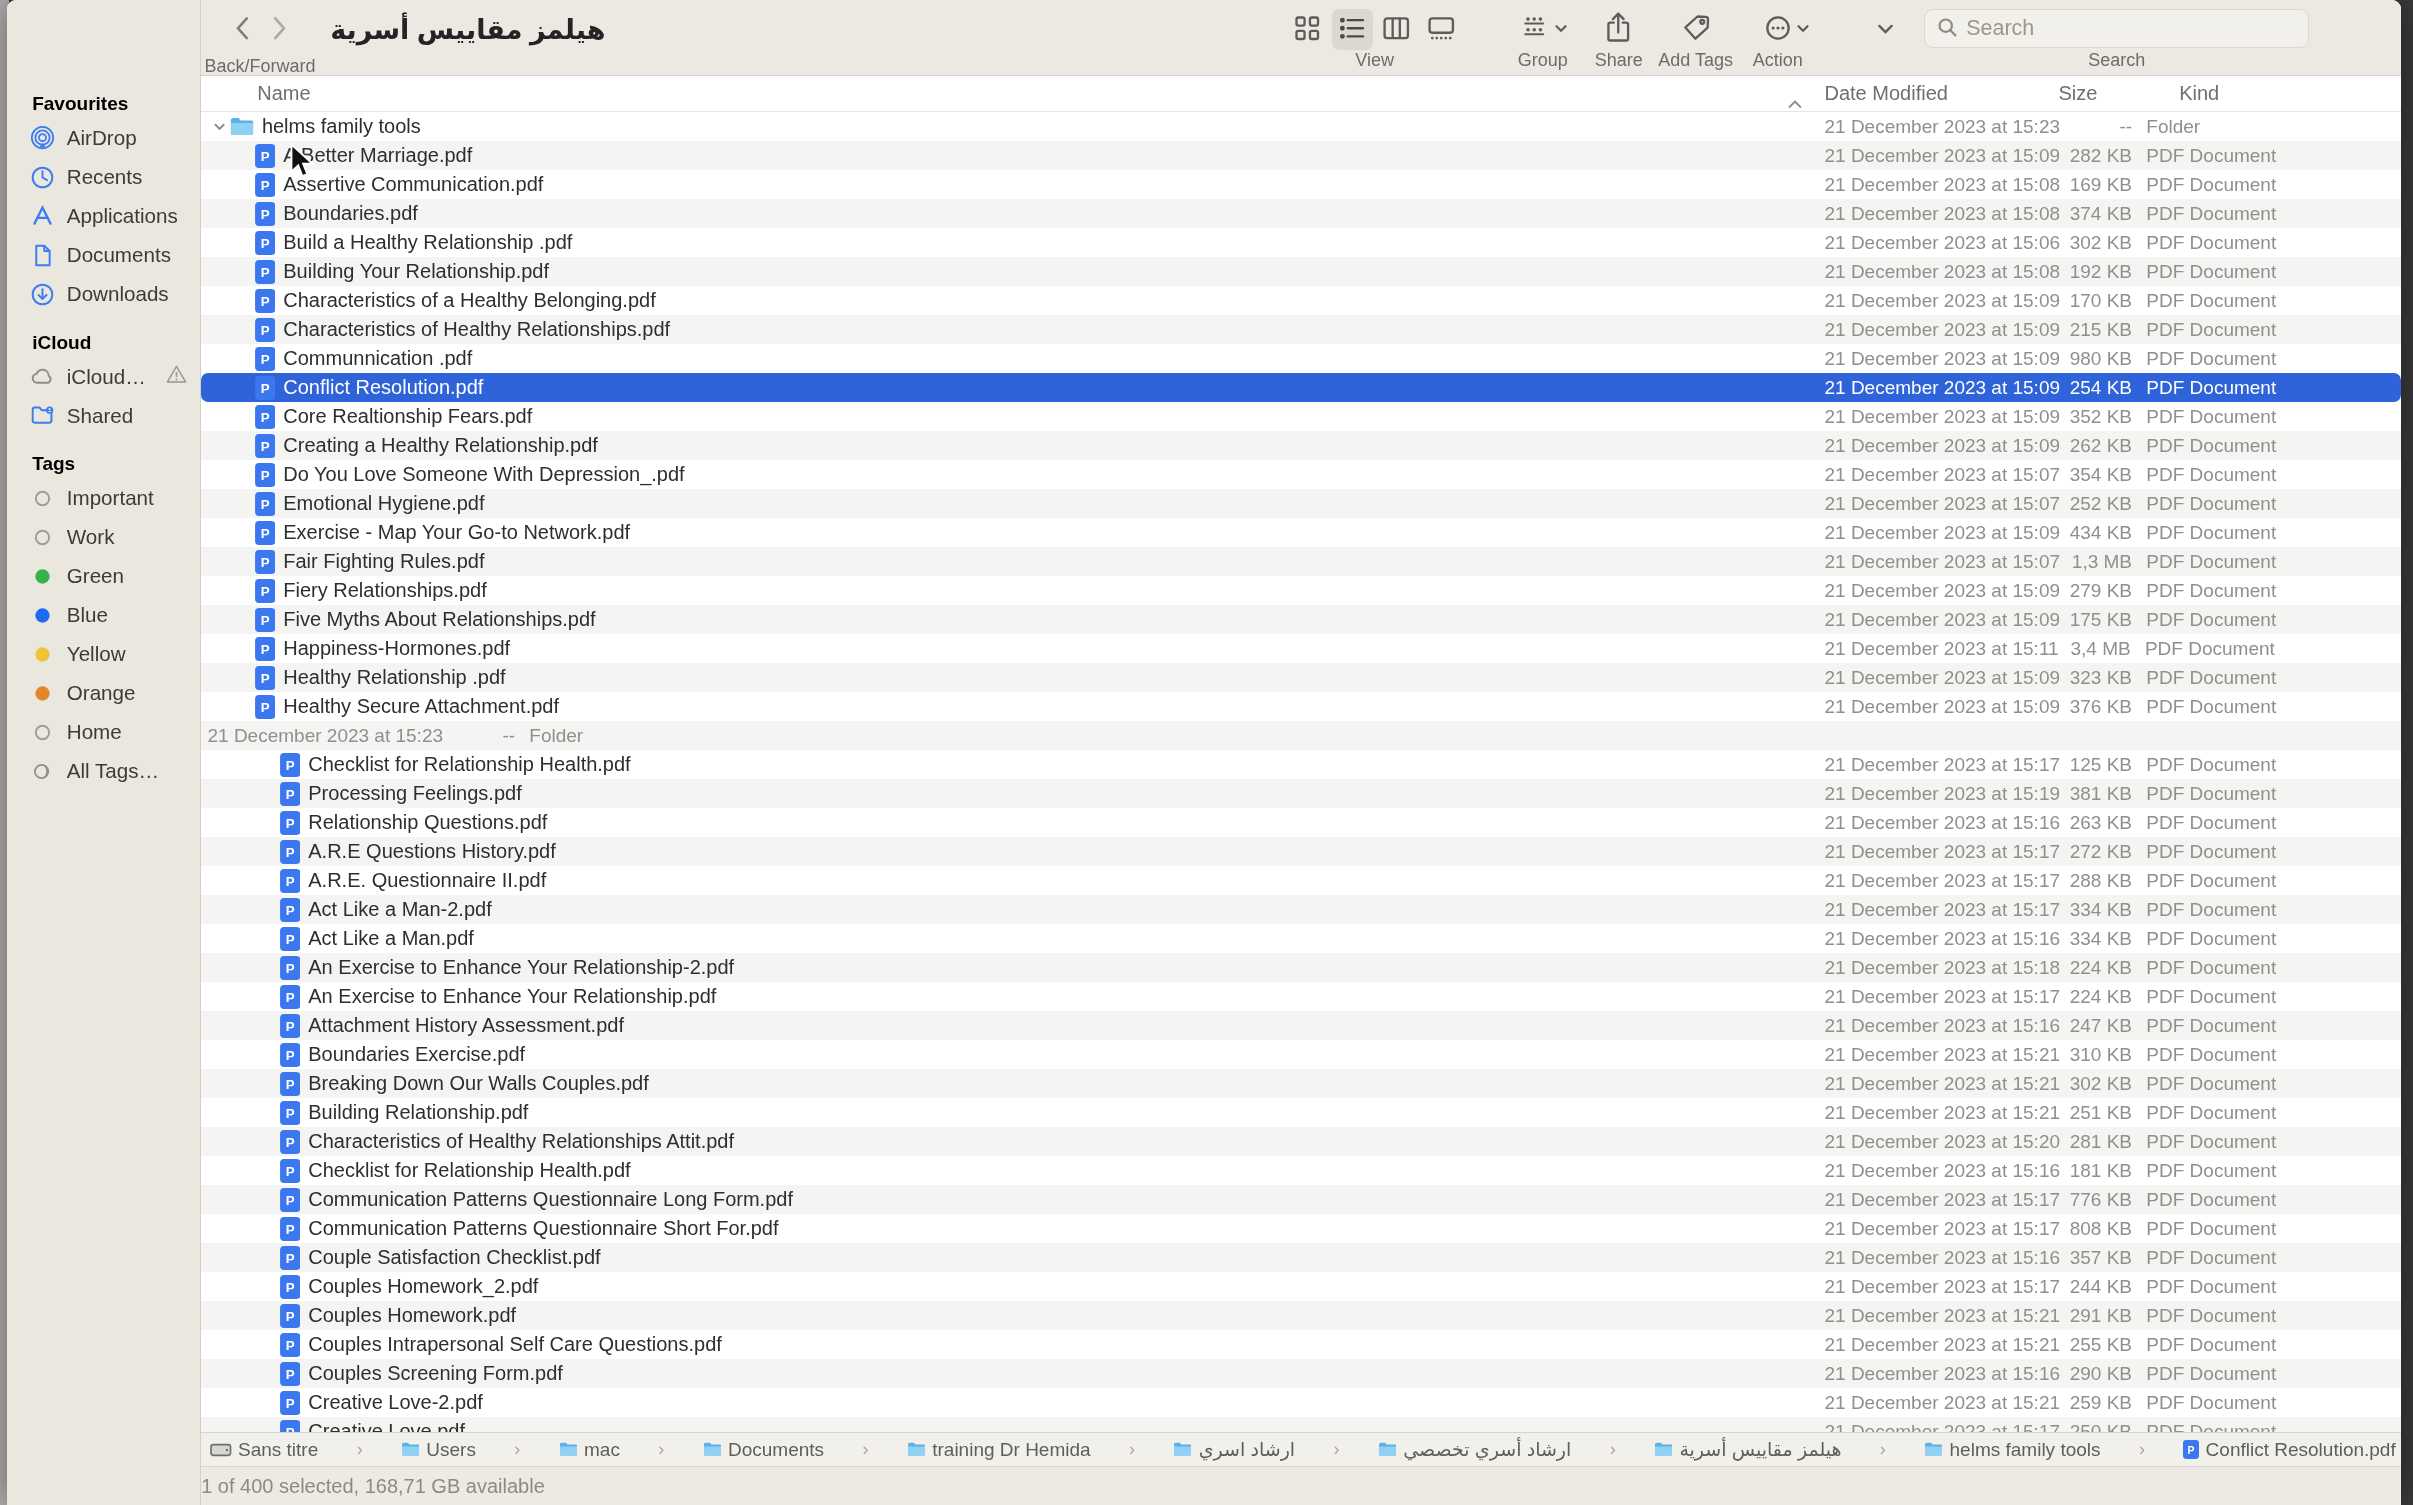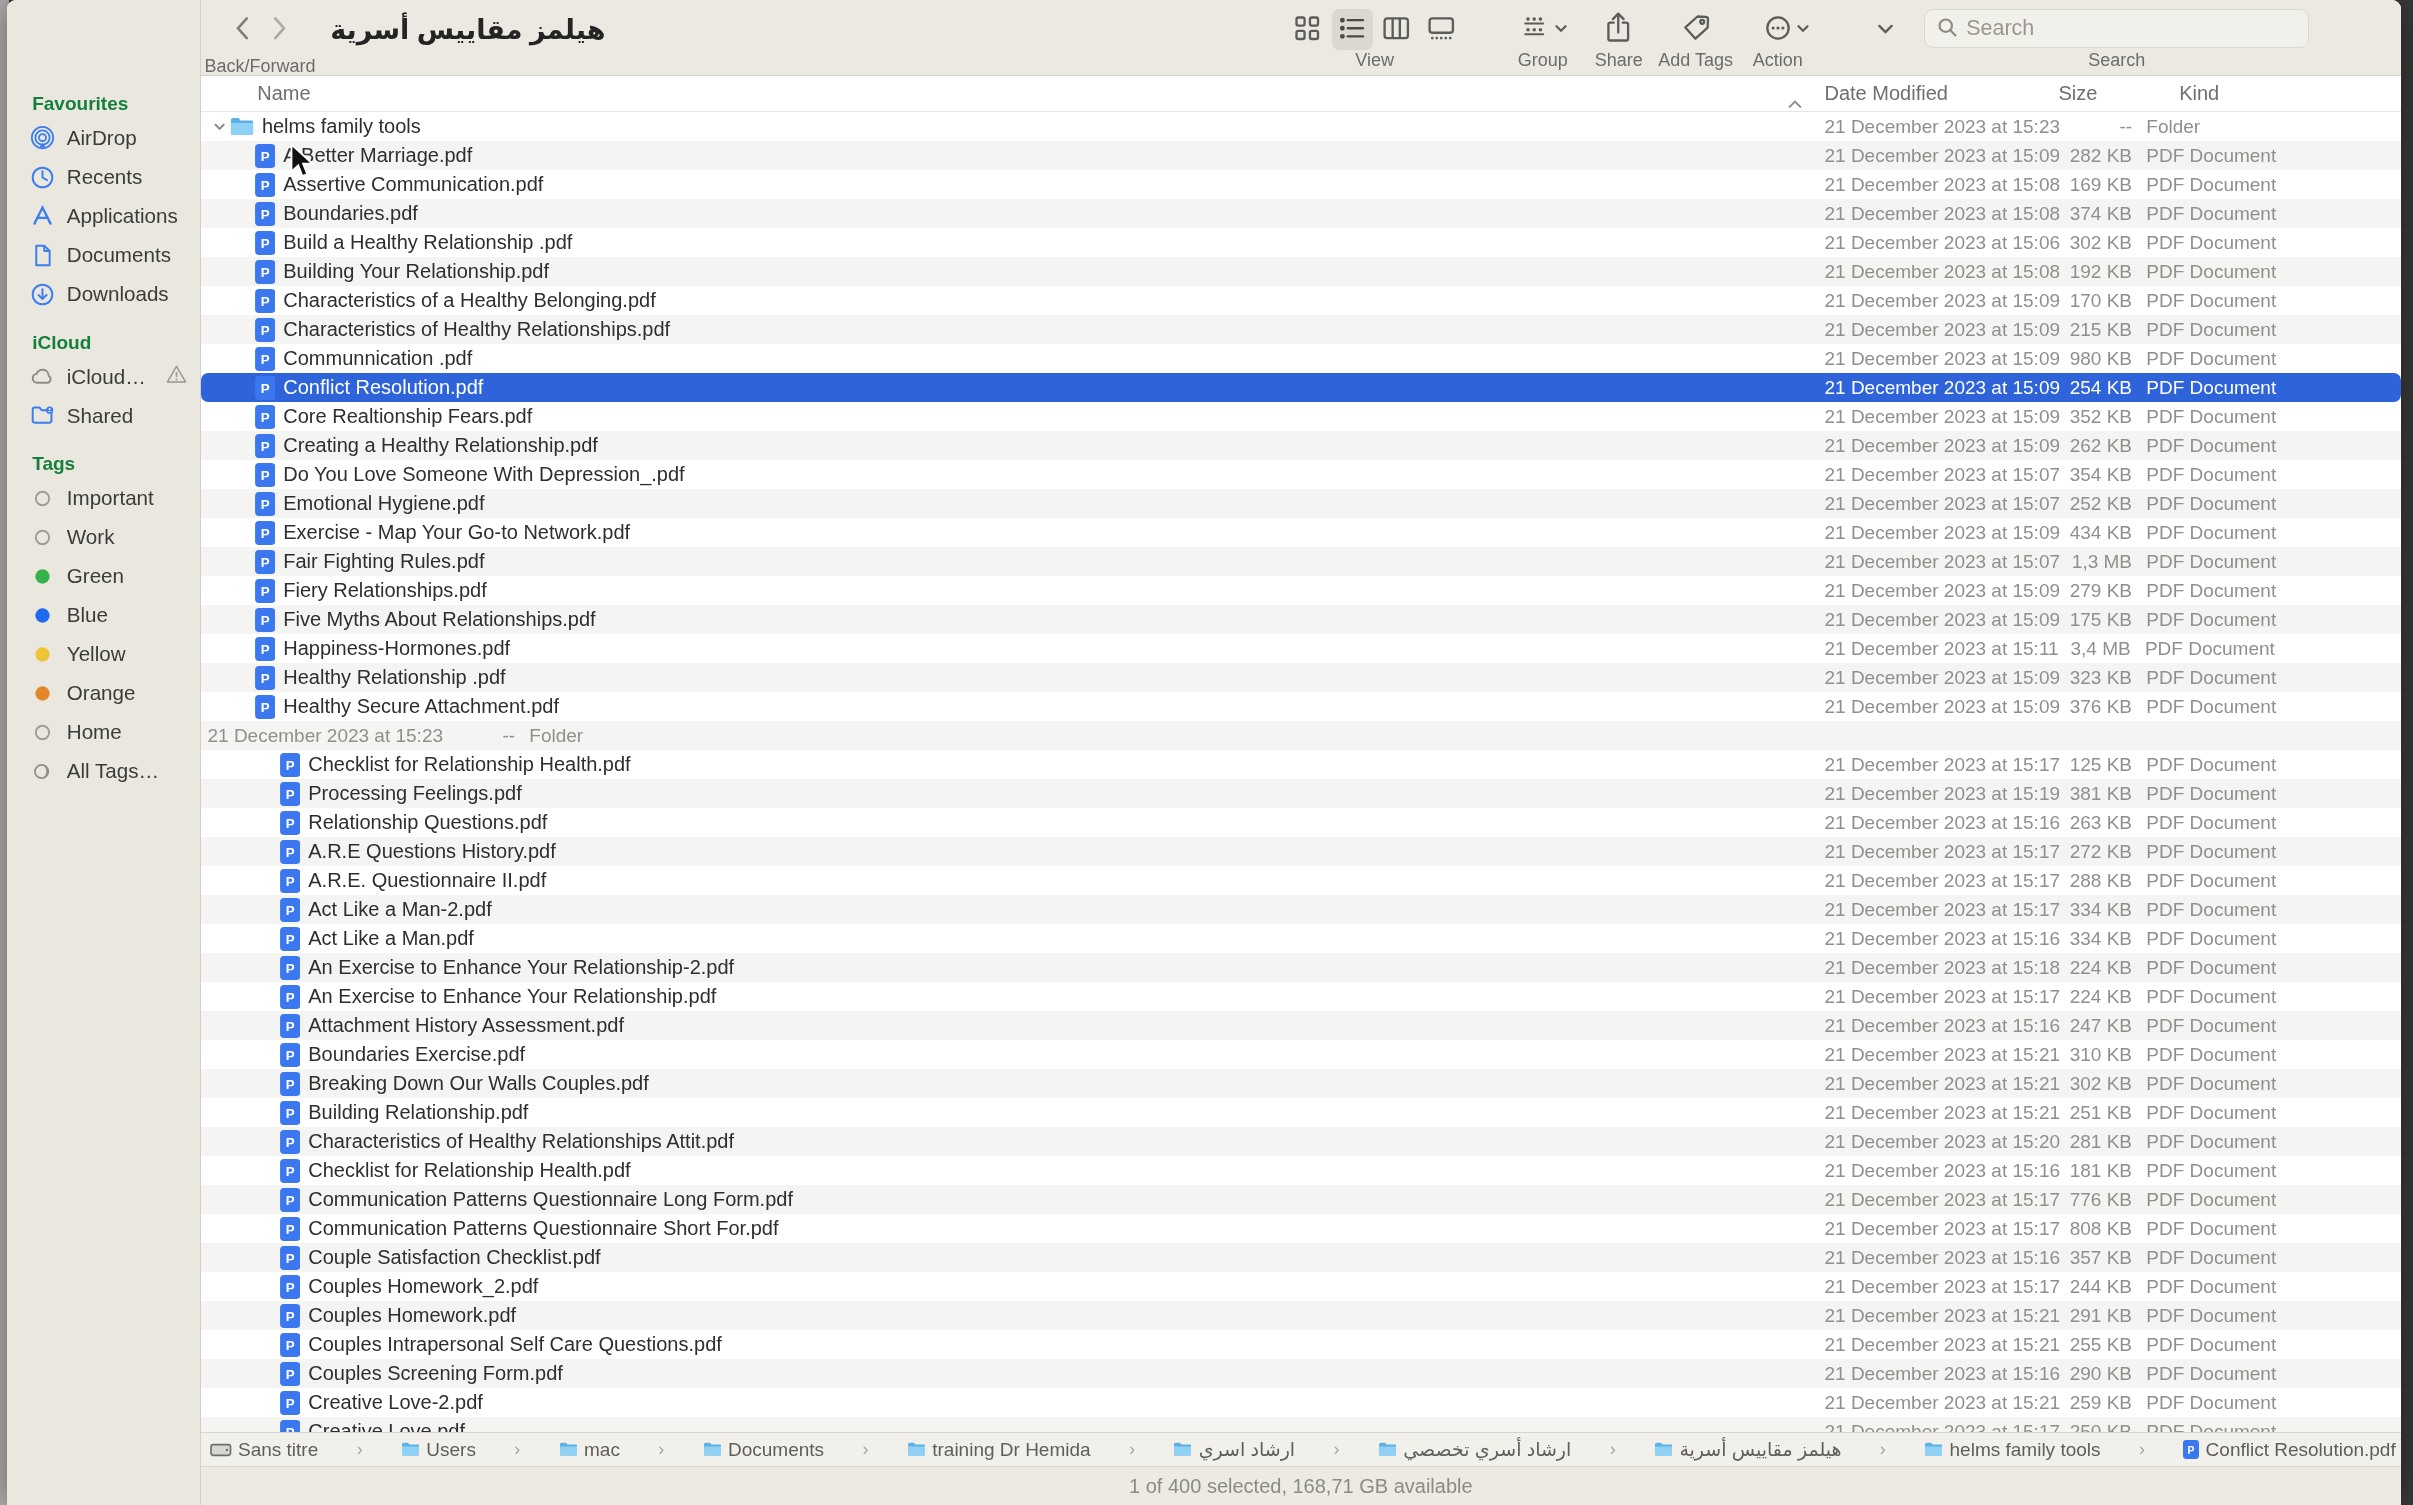--- a/index.html
+++ b/index.html
@@ -3,21 +3,21 @@
 <meta charset="utf-8">
 <style>
   * { box-sizing: border-box; margin:0; padding:0; }
   html,body { width:2413px; height:1505px; overflow:hidden; background:#6e6c6a; font-family:"Liberation Sans","DejaVu Sans",sans-serif; }
   #stage { position:relative; width:2413px; height:1505px; background:linear-gradient(90deg,#b2b0ae 0 9px,#3a3a3a 9px); }
   .window { position:absolute; left:7.2px; top:0; right:12.5px; bottom:0; display:flex;
             background:#fff; border-radius:9px 9px 0 0; overflow:hidden; box-shadow:0 0 36px rgba(0,0,0,.45); }
 
   
   .sidebar { width:194px; flex:0 0 194px; background:#e9e7de; border-right:0.9px solid #d2cfc6; padding-top:75px; }
-  .side-heading { font-size:19px; font-weight:700; color:#15803d; padding-left:25px; margin:18px 0 3.6px; }
+  .side-heading { font-size:19px; font-weight:700; color:#000000; padding-left:25px; margin:18px 0 3.6px; }
   .side-item { height:39px; display:flex; align-items:center; gap:11.6px; padding:0 12.5px 0 23px; font-size:20.6px; color:#3b3b3b; white-space:nowrap; }
   .side-item .sicon { width:25px; height:25px; display:flex; align-items:center; justify-content:center; flex:0 0 25px; }
   .side-item .warn { margin-left:auto; }
 
   
   .main { flex:1; display:flex; flex-direction:column; min-width:0; }
   .toolbar { height:76px; flex:0 0 76px; background:#ece9e2; border-bottom:0.9px solid #d2cfc6; position:relative; }
   .tlabel { position:absolute; top:50px; font-size:18px; color:#6c6c6a; text-align:center; width:125px; }
   .tbtn { position:absolute; top:9px; height:41px; display:flex; align-items:center; justify-content:center; border-radius:7.2px; }
   .win-title { position:absolute; left:129px; top:14.3px; font-size:27px; font-weight:700; color:#242424; direction:rtl; }
@@ -47,21 +47,21 @@
   .cell-date { flex:0 0 233px; padding-left:6.3px; color:#8f8f8c; font-size:19px; white-space:nowrap; }
   .cell-size { flex:0 0 72px; text-align:right; color:#8f8f8c; font-size:19px; white-space:nowrap; }
   .cell-kind { flex:1; padding-left:14.3px; color:#8f8f8c; font-size:19px; white-space:nowrap; }
   .row.selected .cell-name, .row.selected .cell-date, .row.selected .cell-size, .row.selected .cell-kind { color:#fff; }
 
   
   .pathbar { height:34px; flex:0 0 34px; background:#f2f0ea; border-top:0.9px solid #d8d5ce; display:flex; align-items:center;
              padding-left:9px; font-size:19px; color:#5e5e5c; white-space:nowrap; overflow:hidden;gap:33px; }
   .crumb { display:flex; align-items:center; gap:6.3px; margin-right:5.4px; }
   .crumb-sep { color:#aoa; color:#a8a59e; margin-right:5.4px; font-size:18px; }
-  .statusbar { height:39px; flex:0 0 39px; background:#edeae3; border-top:0.9px solid #d8d5ce; display:flex; align-items:center; justify-content:center;
+  .statusbar { height:39px; flex:0 0 39px; background:#edeae3; border-top:0.9px solid #d8d5ce; display:flex; align-items:center; 
                font-size:20px; color:#8b8b86; }
   .cursor { position:absolute; left:280px; top:143px; z-index:50; pointer-events:none; }
 </style>
 </head>
 <body>
 
 <div id="stage">
   <div class="window">
 
     <div class="sidebar" id="sidebar">

